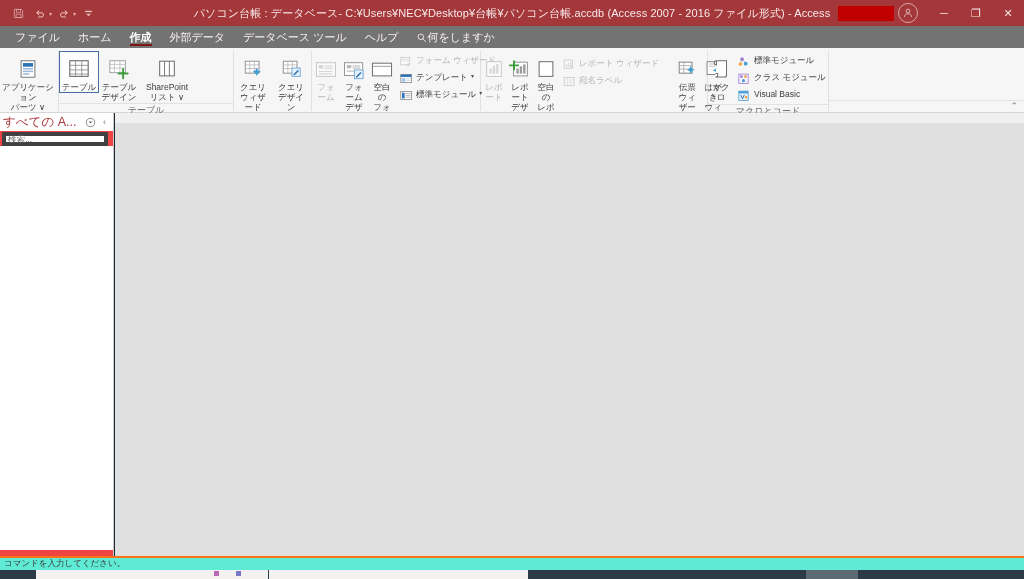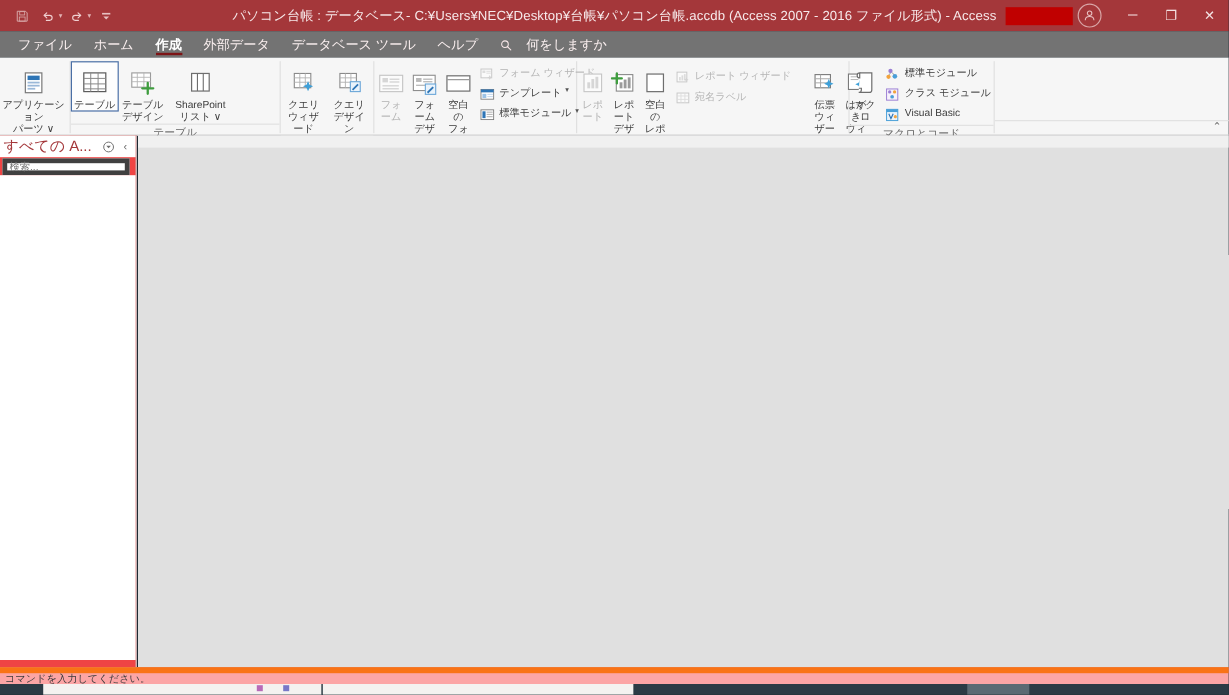--- a/index.html
+++ b/index.html
@@ -48,21 +48,21 @@
   }
   .tab {
     position: relative; height: 22px; padding: 0 9px; display: flex; align-items: center;
     color: #fbf0f0; font-size: 11px; white-space: nowrap;
   }
   .tab.active { color: #ffffff; font-weight: bold; }
   .tab.active::after {
     content: ""; position: absolute; left: 9px; right: 9px; bottom: 2px;
     height: 2px; background: #7d1416;
   }
-  .tellme { display: flex; align-items: center; gap: 11px; padding: 0 9px; color: #fbf0f0; font-size: 11px; }
+  .tellme { display: flex; align-items: center; gap: 0; padding: 0 9px; color: #fbf0f0; font-size: 11px; }
   .tellme .mag { font-size: 11px; }
 
   
   .ribbon {
     position: absolute; left: 0; top: 48px; width: 1024px; height: 65px;
     background: #f6f6f6; border-bottom: 1px solid #d6d6d6;
   }
   .ribbon-inner { display: flex; height: 65px; align-items: stretch; }
   .group { position: relative; display: flex; flex-direction: column; height: 65px; }
   .group-body { flex: 1; display: flex; align-items: flex-start; padding-top: 3px; }
@@ -126,21 +126,21 @@
     position: absolute; left: 115px; top: 113px; width: 909px; height: 443px;
     background: #e0e0e0;
   }
   .ws-topband {
     position: absolute; left: 0; top: 0; width: 909px; height: 10px; background: #f0f0f0;
   }
 
   
   .statusbar {
     position: absolute; left: 0; top: 556px; width: 1024px; height: 14px;
-    background: #fca5a5; border-top: 5px solid #f97316;
+    background: #5eead4; border-top: 2px solid #f97316;
     display: flex; align-items: center; padding-left: 4px;
   }
   .status-text { font-size: 8.5px; color: #3a3a3a; }
 
   
   .desktop-peek { position: absolute; left: 0; top: 570px; width: 1024px; height: 9px; background: #223038; }
   .peek-win { position: absolute; top: 0; height: 9px; background: #f4f2f0; }
   .peek-dark { position: absolute; top: 0; height: 9px; background: #2c3b45; }
   .peek-mark { position: absolute; top: 1px; width: 5px; height: 5px; }
 

